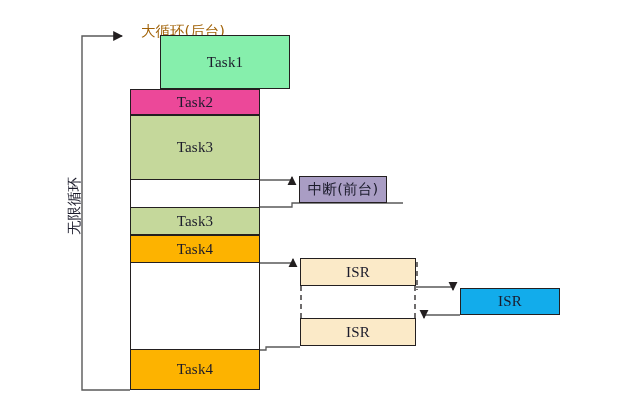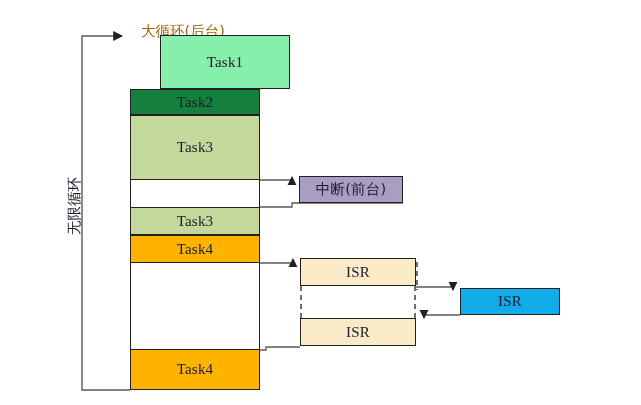--- a/index.html
+++ b/index.html
@@ -76,28 +76,28 @@
     </g>
   </svg>
 
   <div class="lbl lbl-cn" style="left:141px;top:8px;">大循环(后台)</div>
 
 
   <div class="vert-label" style="left:65px;top:235px;">无限循环</div>
 
   <div id="bg-boxes">
       <div class="box" style="left: 130px; top: 35px; width: 130px; height: 54px; background: #86efac; border-color: rgb(35, 31, 32); margin-left: 30px;">Task1</div>
-      <div class="box" style="left: 130px; top: 89px; width: 130px; height: 26px; background: #15803d; border-color: rgb(35, 31, 32);">Task2</div>
+      <div class="box" style="left: 130px; top: 89px; width: 130px; height: 26px; background: #ec4899; border-color: rgb(35, 31, 32);">Task2</div>
       <div class="box" style="left: 130px; top: 115px; width: 130px; height: 65px; background: rgb(197, 216, 155); border-color: rgb(35, 31, 32);">Task3</div>
       <div class="box" style="left: 130px; top: 180px; width: 130px; height: 27px; background: rgb(255, 255, 255); border-top: none; border-right-color: rgb(35, 31, 32); border-bottom: none; border-left-color: rgb(35, 31, 32);"></div>
       <div class="box" style="left: 130px; top: 207px; width: 130px; height: 28px; background: rgb(197, 216, 155); border-color: rgb(35, 31, 32);">Task3</div>
       <div class="box" style="left: 130px; top: 235px; width: 130px; height: 28px; background: rgb(253, 179, 0); border-color: rgb(35, 31, 32);">Task4</div>
       <div class="box" style="left: 130px; top: 263px; width: 130px; height: 86px; background: rgb(255, 255, 255); border-top: none; border-right-color: rgb(35, 31, 32); border-bottom: none; border-left-color: rgb(35, 31, 32);"></div>
       <div class="box" style="left: 130px; top: 349px; width: 130px; height: 41px; background: rgb(253, 179, 0); border-color: rgb(35, 31, 32);">Task4</div>
     </div>
   <div id="fg-boxes">
-      <div class="box cn" style="left: 299px; top: 176px; width: 104px; height: 27px; background: rgb(169, 157, 196); border-color: rgb(35, 31, 32);">中断(前台)</div>
+      <div class="box cn" style="left: 299px; top: 176px; width: 88px; height: 27px; background: rgb(169, 157, 196); border-color: rgb(35, 31, 32);">中断(前台)</div>
       <div class="box" style="left: 300px; top: 258px; width: 116px; height: 28px; background: rgb(251, 234, 200); border-color: rgb(35, 31, 32);">ISR</div>
       <div class="box" style="left: 300px; top: 318px; width: 116px; height: 28px; background: rgb(251, 234, 200); border-color: rgb(35, 31, 32);">ISR</div>
       <div class="box" style="left: 460px; top: 288px; width: 100px; height: 27px; background: rgb(18, 172, 235); border-color: rgb(35, 31, 32);">ISR</div>
     </div>
 
 </div>
 
 </body></html>

